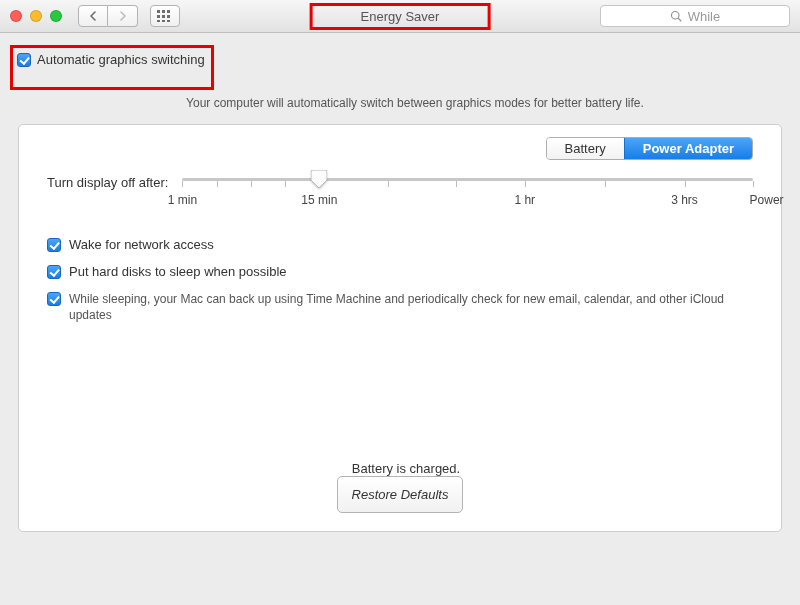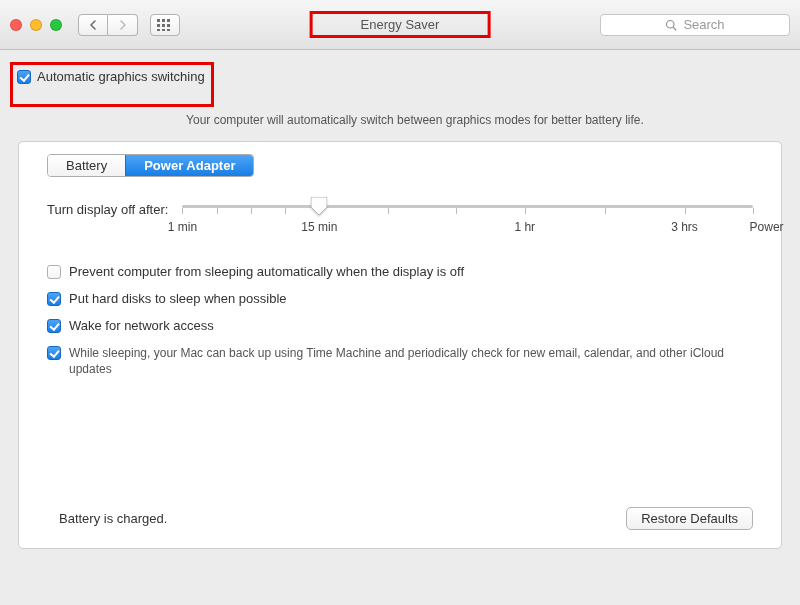--- a/index.html
+++ b/index.html
@@ -1,19 +1,19 @@
 <!DOCTYPE html>
 <html><head>
   <meta charset="utf-8">
   <style>
     * { margin: 0; padding: 0; box-sizing: border-box; font-family: -apple-system, "Helvetica Neue", Helvetica, Arial, sans-serif; }
     body { width: 800px; height: 605px; background: #ececec; font-size: 13px; color: #333; position: relative; }
 
     
-    .titlebar { height: 50px; background: linear-gradient(#f6f6f6, #e2e2e2); border-bottom: 1px solid #bfbfbf; display: flex; align-items: center; padding: 0 10px; position: relative; }
+    .titlebar { height: 33px; background: linear-gradient(#f6f6f6, #e2e2e2); border-bottom: 1px solid #bfbfbf; display: flex; align-items: center; padding: 0 10px; position: relative; }
     .traffic { display: flex; gap: 8px; margin-right: 16px; }
     .dot { width: 12px; height: 12px; border-radius: 50%; border: 0.5px solid rgba(0,0,0,.15); }
     .dot.red { background: #ff5f57; }
     .dot.yellow { background: #febc2e; }
     .dot.green { background: #28c840; }
 
     .seg-btns { display: flex; }
     .toolbtn { height: 22px; min-width: 30px; background: linear-gradient(#ffffff,#f0f0f0); border: 1px solid #b3b3b3; display: inline-flex; align-items: center; justify-content: center; color: #555; font-size: 11px; padding: 0 6px; }
     .toolbtn:first-child { border-radius: 4px 0 0 4px; }
     .toolbtn:last-child { border-radius: 0 4px 4px 0; border-left: none; }
@@ -30,21 +30,21 @@
     
     .content { padding: 10px 18px 14px 18px; }
 
     .auto-row { display:flex; align-items:center; gap:6px; padding: 2px 0 2px 0; }
     .red-box { border: 3px solid #e60000; padding: 4px 6px 20px 4px; display:inline-flex; align-items:center; gap:6px; margin-left:-8px; }
     .subtext { font-size: 12px; color:#555; margin: 4px 0 14px 30px; text-align: center; }
 
     .pane { background: #fff; border: 1px solid #cfcfcf; border-radius: 5px; padding: 12px 28px 20px 28px; position: relative; height: 408px; }
 
     
-    .tabs { display:flex; justify-content:flex-start; margin-bottom: 22px; }
+    .tabs { display:flex; justify-content:flex-end; margin-bottom: 12px; }
     .tabbar { display:inline-flex; border-radius: 4px; overflow:hidden; border:1px solid #adadad; }
     .tab { padding: 3px 18px; font-size: 13px; background: linear-gradient(#ffffff,#f2f2f2); color:#333; }
     .tab.active { background: linear-gradient(#4ea4f6, #177ee6); color:#fff; border-left:1px solid #166fcf;font-weight:bold;}
 
     
     .slider-row { display:flex; align-items:center; gap: 14px; margin-bottom: 4px; }
     .slider-track-wrap { flex:1; padding-top: 6px; }
     .slider-track { position: relative; height: 3px; background: #c7c7c7; border-radius: 2px; }
     .tick { position:absolute; top: 3px; width:1px; height:6px; background:#bdbdbd; }
     .slider-thumb { position:absolute; top:-8px; width:16px; height:18px;}
@@ -56,23 +56,23 @@
     .opts { margin-top: 44px; }
     .opt { display:flex; align-items:flex-start; gap:8px; margin-bottom: 12px; }
     .opt .lbl { font-size: 13px; }
     .opt .sub { font-size: 12px; color:#555; margin-top: 0; line-height: 1.35; }
 
     .chk { width:14px; height:14px; border-radius:3px; border:1px solid #b1b1b1; background:linear-gradient(#ffffff,#f4f4f4); display:inline-flex; align-items:center; justify-content:center; flex-shrink:0; margin-top:1px; }
     .chk.on { background: linear-gradient(#4ea4f6,#177ee6); border-color:#1669c2; }
     .chk.on::after { content:""; width:4px; height:7px; border:solid #fff; border-width:0 2px 2px 0; transform: rotate(40deg) translateY(-1px); }
 
     
-    .pane-footer { position:absolute; left:28px; right:28px; bottom:18px; display:flex; align-items:center; justify-content:space-between;}
+    .pane-footer { position:absolute; left:28px; right:28px; bottom:18px; display:flex; align-items:center; justify-content:space-between;flex-direction:column;}
     .status { font-size:13px; color:#333; margin-left: 12px;}
-    .macbtn { background: linear-gradient(#ffffff,#f1f1f1); border:1px solid #b3b3b3; border-radius:5px; padding: 3px 14px; font-size:13px; box-shadow: 0 1px 0 rgba(255,255,255,.6) inset; color:#333; }
+    .macbtn { background: linear-gradient(#ffffff,#f1f1f1); border:1px solid #b3b3b3; border-radius:5px; padding: 10px 14px; font-size:13px; box-shadow: 0 1px 0 rgba(255,255,255,.6) inset; color:#333;font-style:italic; }
 
     
     .bottom { display:flex; align-items:center; gap:8px; padding: 14px 4px 0 4px; }
     .spacer { flex:1; }
     .help { width:20px; height:20px; border-radius:50%; border:1px solid #b3b3b3; background:linear-gradient(#ffffff,#f1f1f1); display:inline-flex; align-items:center; justify-content:center; color:#3a78c5; font-weight:700; font-size:13px; margin-left:10px;}
   </style>
 </head>
 <body>
 
 <div class="titlebar">
@@ -115,21 +115,21 @@
       <span>Energy Saver</span>
     </div>
   </div>
 
   <div class="search-wrap">
     <div class="search">
       <svg class="search-icon" viewBox="0 0 16 16">
           <circle cx="7" cy="7" r="5" stroke="#8e8e8e" stroke-width="1.5" fill="none"></circle>
           <line x1="11" y1="11" x2="15" y2="15" stroke="#8e8e8e" stroke-width="1.5"></line>
         </svg>
-      <span>Search</span>
+      <span>While</span>
     </div>
   </div>
 </div>
 
 <div class="content">
 
   <div class="auto-row">
     <div class="red-box">
       <div class="chk on"></div>
       <span class="lbl">Automatic graphics switching</span>
@@ -172,40 +172,34 @@
           <span class="slabel" style="left:24%">15 min</span>
           <span class="slabel" style="left:60%">1 hr</span>
           <span class="slabel" style="left:88%">3 hrs</span>
           <span class="slabel" style="left:100%; transform:translateX(-10%)">Power</span>
         </div>
       </div>
     </div>
 
     <div class="opts">
       <div class="opt">
-        <div class="chk"></div>
+        <div class="chk on"></div>
         <div>
-            <div class="lbl">Prevent computer from sleeping automatically when the display is off</div>
+            <div class="lbl">Wake for network access</div>
           </div>
       </div>
       <div class="opt">
         <div class="chk on"></div>
         <div>
             <div class="lbl">Put hard disks to sleep when possible</div>
           </div>
       </div>
       <div class="opt">
         <div class="chk on"></div>
         <div>
-            <div class="lbl">Wake for network access</div>
-          </div>
-      </div>
-      <div class="opt">
-        <div class="chk on"></div>
-        <div>
           <div class="sub">While sleeping, your Mac can back up using Time Machine and periodically check for new email, calendar, and other iCloud updates</div>
         </div>
       </div>
     </div>
 
     <div class="pane-footer">
       <span class="status">Battery is charged.</span>
       <button class="macbtn">Restore Defaults</button>
     </div>
   </div>

